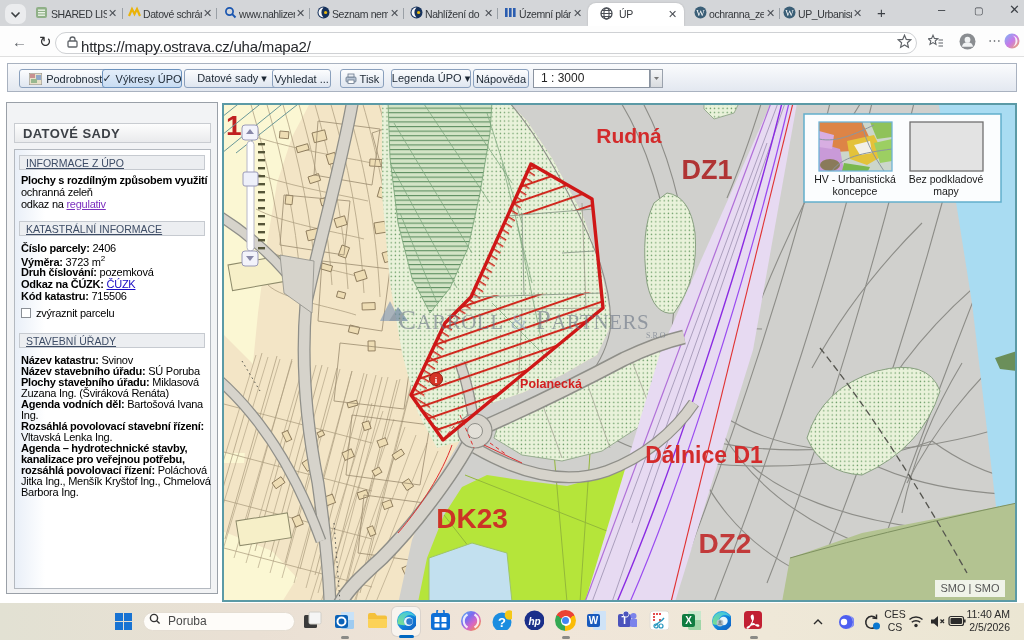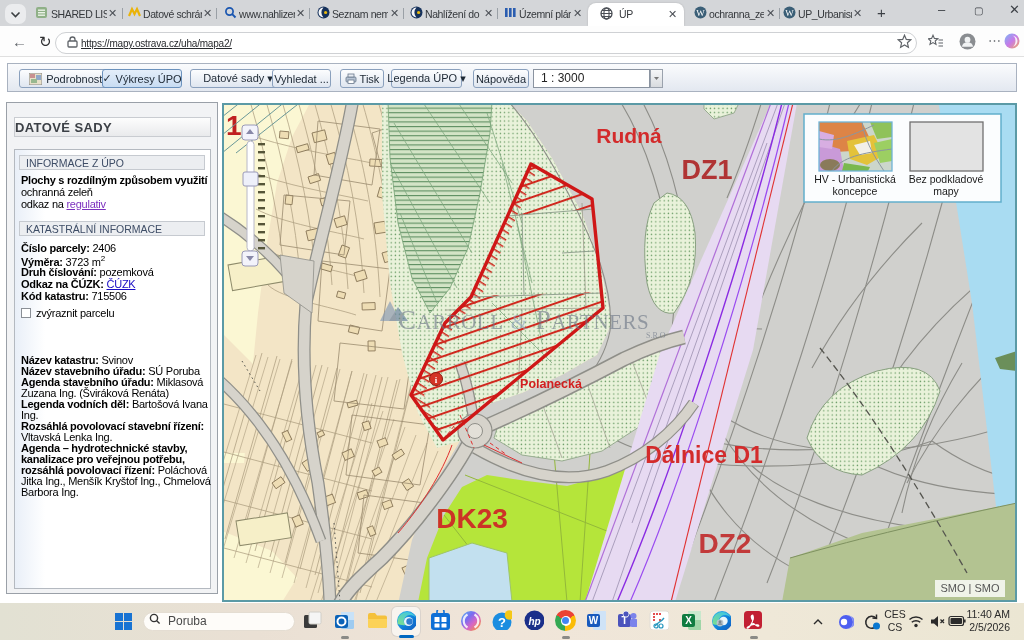--- a/index.html
+++ b/index.html
@@ -10,43 +10,43 @@
 .tab-title{position:absolute;top:8px;font-size:10.5px;letter-spacing:-0.4px;color:#35383c;white-space:nowrap;overflow:hidden;display:inline-block;}
 .tab-x{position:absolute;top:7px;font-size:11px;color:#4a4e55;}
 .tab-sep{position:absolute;top:8px;width:1px;height:11px;background:#9aa0a6;}
 #activetab{position:absolute;left:588px;top:3px;width:96px;height:23px;background:#fff;
   border-radius:8px 8px 0 0;box-shadow:0 0 2px rgba(0,0,0,.18);}
 #chev{position:absolute;left:5px;top:4px;width:21px;height:20px;background:#ebecee;border-radius:7px;}
 .winctl{position:absolute;top:2px;font-size:13px;color:#3b3f45;}
 .ticon{position:absolute;top:6px;width:13px;height:13px;}
 #addrrow{position:absolute;left:0;top:26px;width:1024px;height:31px;background:#fdfdfd;border-bottom:1px solid #e0e0e0;}
 #urlpill{position:absolute;left:55px;top:6px;width:862px;height:22px;border:1px solid #cfd1d4;border-radius:12px;background:#fff;}
-#urltext{position:absolute;left:81px;top:12px;font-size:10px;letter-spacing:-0.2px;color:#27292d;text-decoration:underline;}
+#urltext{position:absolute;left:81px;top:12px;font-size:15px;letter-spacing:-0.2px;color:#27292d;}
 .navico{position:absolute;top:7px;font-size:15px;color:#5f6368;}
 
 #ptoolbar{position:absolute;left:7px;top:63px;width:1010px;height:29px;
   background:linear-gradient(#fafbfd,#e3e8f0);border:1px solid #a9b2c0;}
 .pbtn{position:absolute;top:69px;height:19px;border:1px solid #8aa0bd;border-radius:3px;
   background:linear-gradient(#fcfdfe,#dfe6f0);color:#1c2733;
   display:flex;align-items:center;justify-content:center;padding:0 3px;white-space:nowrap;font-size:11px;}
 .pbtn.active{background:linear-gradient(#e4eefa,#c8dcf2);border-color:#6b92bd;}
 #scalein{position:absolute;left:533px;top:69px;width:117px;height:19px;border:1px solid #8a93a0;
   background:#fff;font-size:12px;color:#222;line-height:17px;padding-left:7px;}
 #scalebtn{position:absolute;left:650px;top:69px;width:13px;height:19px;border:1px solid #9aa2ad;
   background:linear-gradient(#f6f7f8,#d8dbdf);}
 
 #sidebar{position:absolute;left:6px;top:102px;width:212px;height:492px;border:1px solid #9aa0a8;background:#f2f3f5;}
-#sb-h1{position:absolute;left:7px;top:14px;width:197px;height:20px;background:linear-gradient(#fdfdfd,#e9eaec);
-  border:1px solid #c9ccd1;font-size:13px;font-weight:bold;color:#3c4046;line-height:19px;padding-left:0;letter-spacing:.4px;}
+#sb-h1{position:absolute;left:7px;top:20px;width:197px;height:20px;background:linear-gradient(#fdfdfd,#e9eaec);
+  border:1px solid #c9ccd1;font-size:13px;font-weight:bold;color:#3c4046;line-height:19px;padding-left:8px;letter-spacing:.4px;}
 #sb-h2{position:absolute;left:7px;top:27px;width:197px;height:19px;background:linear-gradient(#e9f1fb,#cadcf0);
   border:1px solid #a3bcd6;font-size:12.5px;font-weight:bold;color:#173a5e;line-height:18px;padding-left:8px;letter-spacing:.2px;}
 #sb-body{position:absolute;left:7px;top:46px;width:197px;height:440px;border:1px solid #b4b9c0;
   background:linear-gradient(90deg,#e9eff8,#ffffff 30px);}
 .sb-sec{position:absolute;left:4px;width:186px;height:15px;background:#eceef1;border:1px solid #c6cad0;
-  font-size:10.5px;color:#3e4d66;line-height:14px;padding-left:6px;}
+  font-size:10.5px;color:#3e4d66;line-height:14px;padding-left:6px;text-decoration:underline;}
 .sb-t{position:absolute;left:6px;font-size:11px;letter-spacing:-0.25px;color:#000;white-space:nowrap;}
 #sb-btn{position:absolute;left:11px;top:363px;width:131px;height:21px;border:1px solid #7f9cc0;border-radius:4px;
   background:linear-gradient(#fdfefe,#d5e1ef);font-size:11px;letter-spacing:-0.2px;color:#1c2733;text-align:center;line-height:19px;white-space:nowrap;}
 
 #taskbar{position:absolute;left:0;top:603px;width:1024px;height:37px;
   background:linear-gradient(90deg,#e2e1d3,#eae0d4 25%,#f0e5d9 50%,#efe8d8 75%,#ebe6d3);}
 .tico{position:absolute;top:8px;width:20px;height:20px;}
 #searchpill{position:absolute;left:143px;top:612px;width:152px;height:19px;background:#fefcf9;
   border:1px solid #e4ddd2;border-radius:10px;font-size:12px;color:#4a4a4a;line-height:17px;padding-left:24px;}
 .trayico{position:absolute;top:11px;font-size:12px;color:#2b2b2b;}
@@ -179,53 +179,54 @@
 </div>
 
 <div id="ptoolbar"></div>
 <div class="pbtn" style="left:19px;width:96px"><svg width="13" height="12" style="margin-right:4px;flex:none">
         <rect width="13" height="12" fill="#e8e0c8" stroke="#888"></rect>
         <rect x="1" y="1" width="5" height="4" fill="#c89090"></rect>
         <rect x="7" y="2" width="5" height="5" fill="#90a8c8"></rect>
         <rect x="2" y="6" width="6" height="4" fill="#98b890"></rect>
       </svg>Podrobnosti</div>
 <div class="pbtn active" style="left:102px;width:80px"><span style="margin-right:4px">✓</span> Výkresy ÚPO</div>
-<div class="pbtn" style="left:190px;width:96px">Datové sady ▾</div>
+<div class="pbtn" style="left:184px;width:96px">Datové sady ▾</div>
 <div class="pbtn" style="left:272px;width:59px">Vyhledat ...</div>
 <div class="pbtn" style="left:340px;width:44px"><svg width="12" height="11" style="margin-right:3px;flex:none">
         <rect x="1" y="4" width="10" height="5" rx="1" fill="#b8c4d4" stroke="#68788c" stroke-width="0.8"></rect>
         <rect x="3" y="1" width="6" height="3" fill="#e8ecf2" stroke="#68788c" stroke-width="0.8"></rect>
         <rect x="3" y="7" width="6" height="3.5" fill="#fff" stroke="#68788c" stroke-width="0.8"></rect>
       </svg>Tisk</div>
-<div class="pbtn" style="left:391px;width:71px">Legenda ÚPO ▾</div>
+<div class="pbtn" style="left:391px;width:80px">Legenda ÚPO ▾</div>
 <div class="pbtn" style="left:473px;width:56px">Nápověda</div>
 <div id="scalein">1 : 3000</div>
 <div id="scalebtn"><svg width="11" height="17">
         <path d="M3 7 l2.5 3 L8 7z" fill="#777"></path>
       </svg></div>
 
 <div id="sidebar">
   <div id="sb-h1">DATOVÉ SADY</div>
   <div id="sb-body">
     <div class="sb-sec" style="top:5px">INFORMACE Z ÚPO</div>
     <div class="sb-t" style="top:24px;font-weight:bold">Plochy s rozdílným způsobem využití</div>
     <div class="sb-t" style="top:36px">ochranná zeleň</div>
     <div class="sb-t" style="top:48px">odkaz na <span style="color:#7b2fbe;text-decoration:underline">regulativ</span></div>
     <div class="sb-sec" style="top:71px">KATASTRÁLNÍ INFORMACE</div>
     <div class="sb-t" style="top:92px"><b>Číslo parcely:</b> 2406</div>
     <div class="sb-t" style="top:104px"><b>Výměra:</b> 3723 m<sup style="font-size:8px">2</sup></div>
     <div class="sb-t" style="top:116px"><b>Druh číslování:</b> pozemková</div>
     <div class="sb-t" style="top:128px"><b>Odkaz na ČÚZK:</b> <span style="color:#1a0dc4;text-decoration:underline">ČÚZK</span></div>
     <div class="sb-t" style="top:140px"><b>Kód katastru:</b> 715506</div>
     <div class="sb-t" style="top:157px"><span style="display:inline-block;width:10px;height:10px;border:1px solid #8a8f96;background:#fff;vertical-align:-1px;margin-right:5px"></span>zvýraznit parcelu</div>
+    <div class="sb-sec" style="top:183px">STAVEBNÍ ÚŘADY</div>
     <div class="sb-t" style="top:204px"><b>Název katastru:</b> Svinov</div>
     <div class="sb-t" style="top:215px"><b>Název stavebního úřadu:</b> SÚ Poruba</div>
-    <div class="sb-t" style="top:226px"><b>Agenda stavebního úřadu:</b> Miklasová</div>
+    <div class="sb-t" style="top:226px"><b>Plochy stavebního úřadu:</b> Miklasová</div>
     <div class="sb-t" style="top:237px">Zuzana Ing. (Šviráková Renáta)</div>
-    <div class="sb-t" style="top:248px"><b>Legenda vodních děl:</b> Bartošová Ivana</div>
+    <div class="sb-t" style="top:248px"><b>Agenda vodních děl:</b> Bartošová Ivana</div>
     <div class="sb-t" style="top:259px">Ing.</div>
     <div class="sb-t" style="top:270px;font-weight:bold">Rozsáhlá povolovací stavební řízení:</div>
     <div class="sb-t" style="top:281px">Vltavská Lenka Ing.</div>
     <div class="sb-t" style="top:292px;font-weight:bold">Agenda – hydrotechnické stavby,</div>
     <div class="sb-t" style="top:303px;font-weight:bold">kanalizace pro veřejnou potřebu,</div>
     <div class="sb-t" style="top:314px"><b>rozsáhlá povolovací řízení:</b> Poláchová</div>
     <div class="sb-t" style="top:325px">Jitka Ing., Menšík Kryštof Ing., Chmelová</div>
     <div class="sb-t" style="top:336px">Barbora Ing.</div>
   </div>
 </div>

